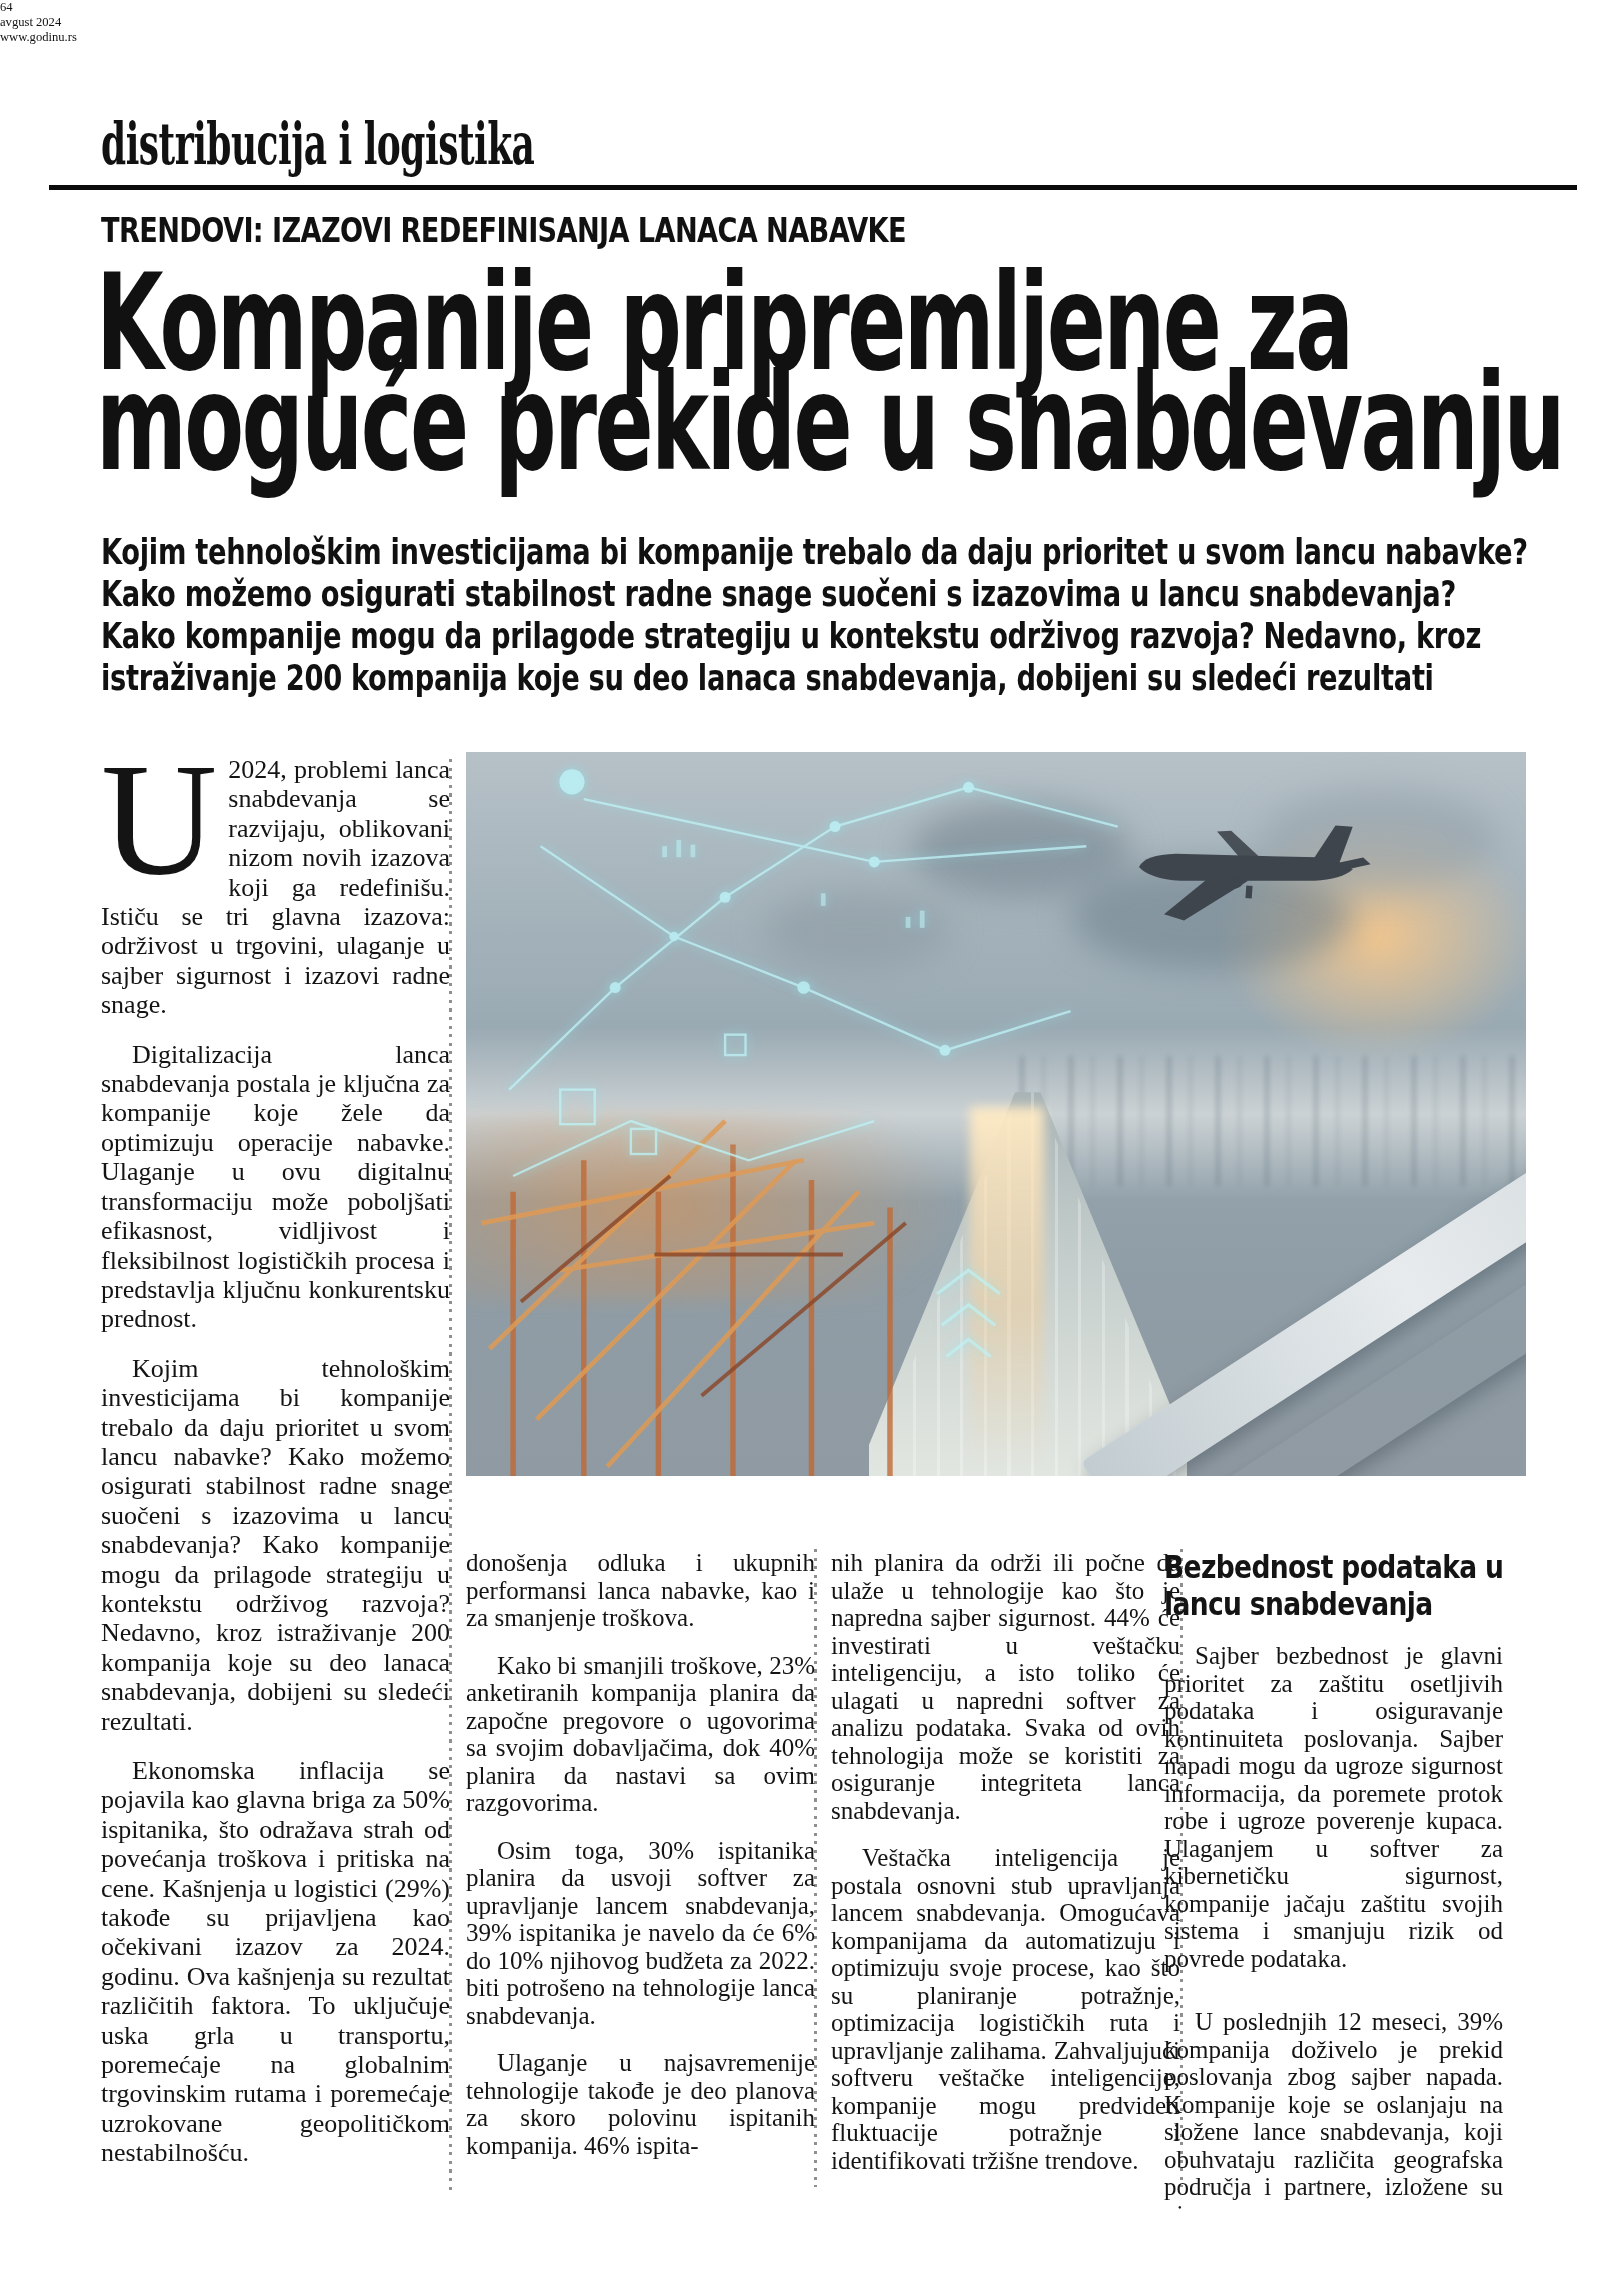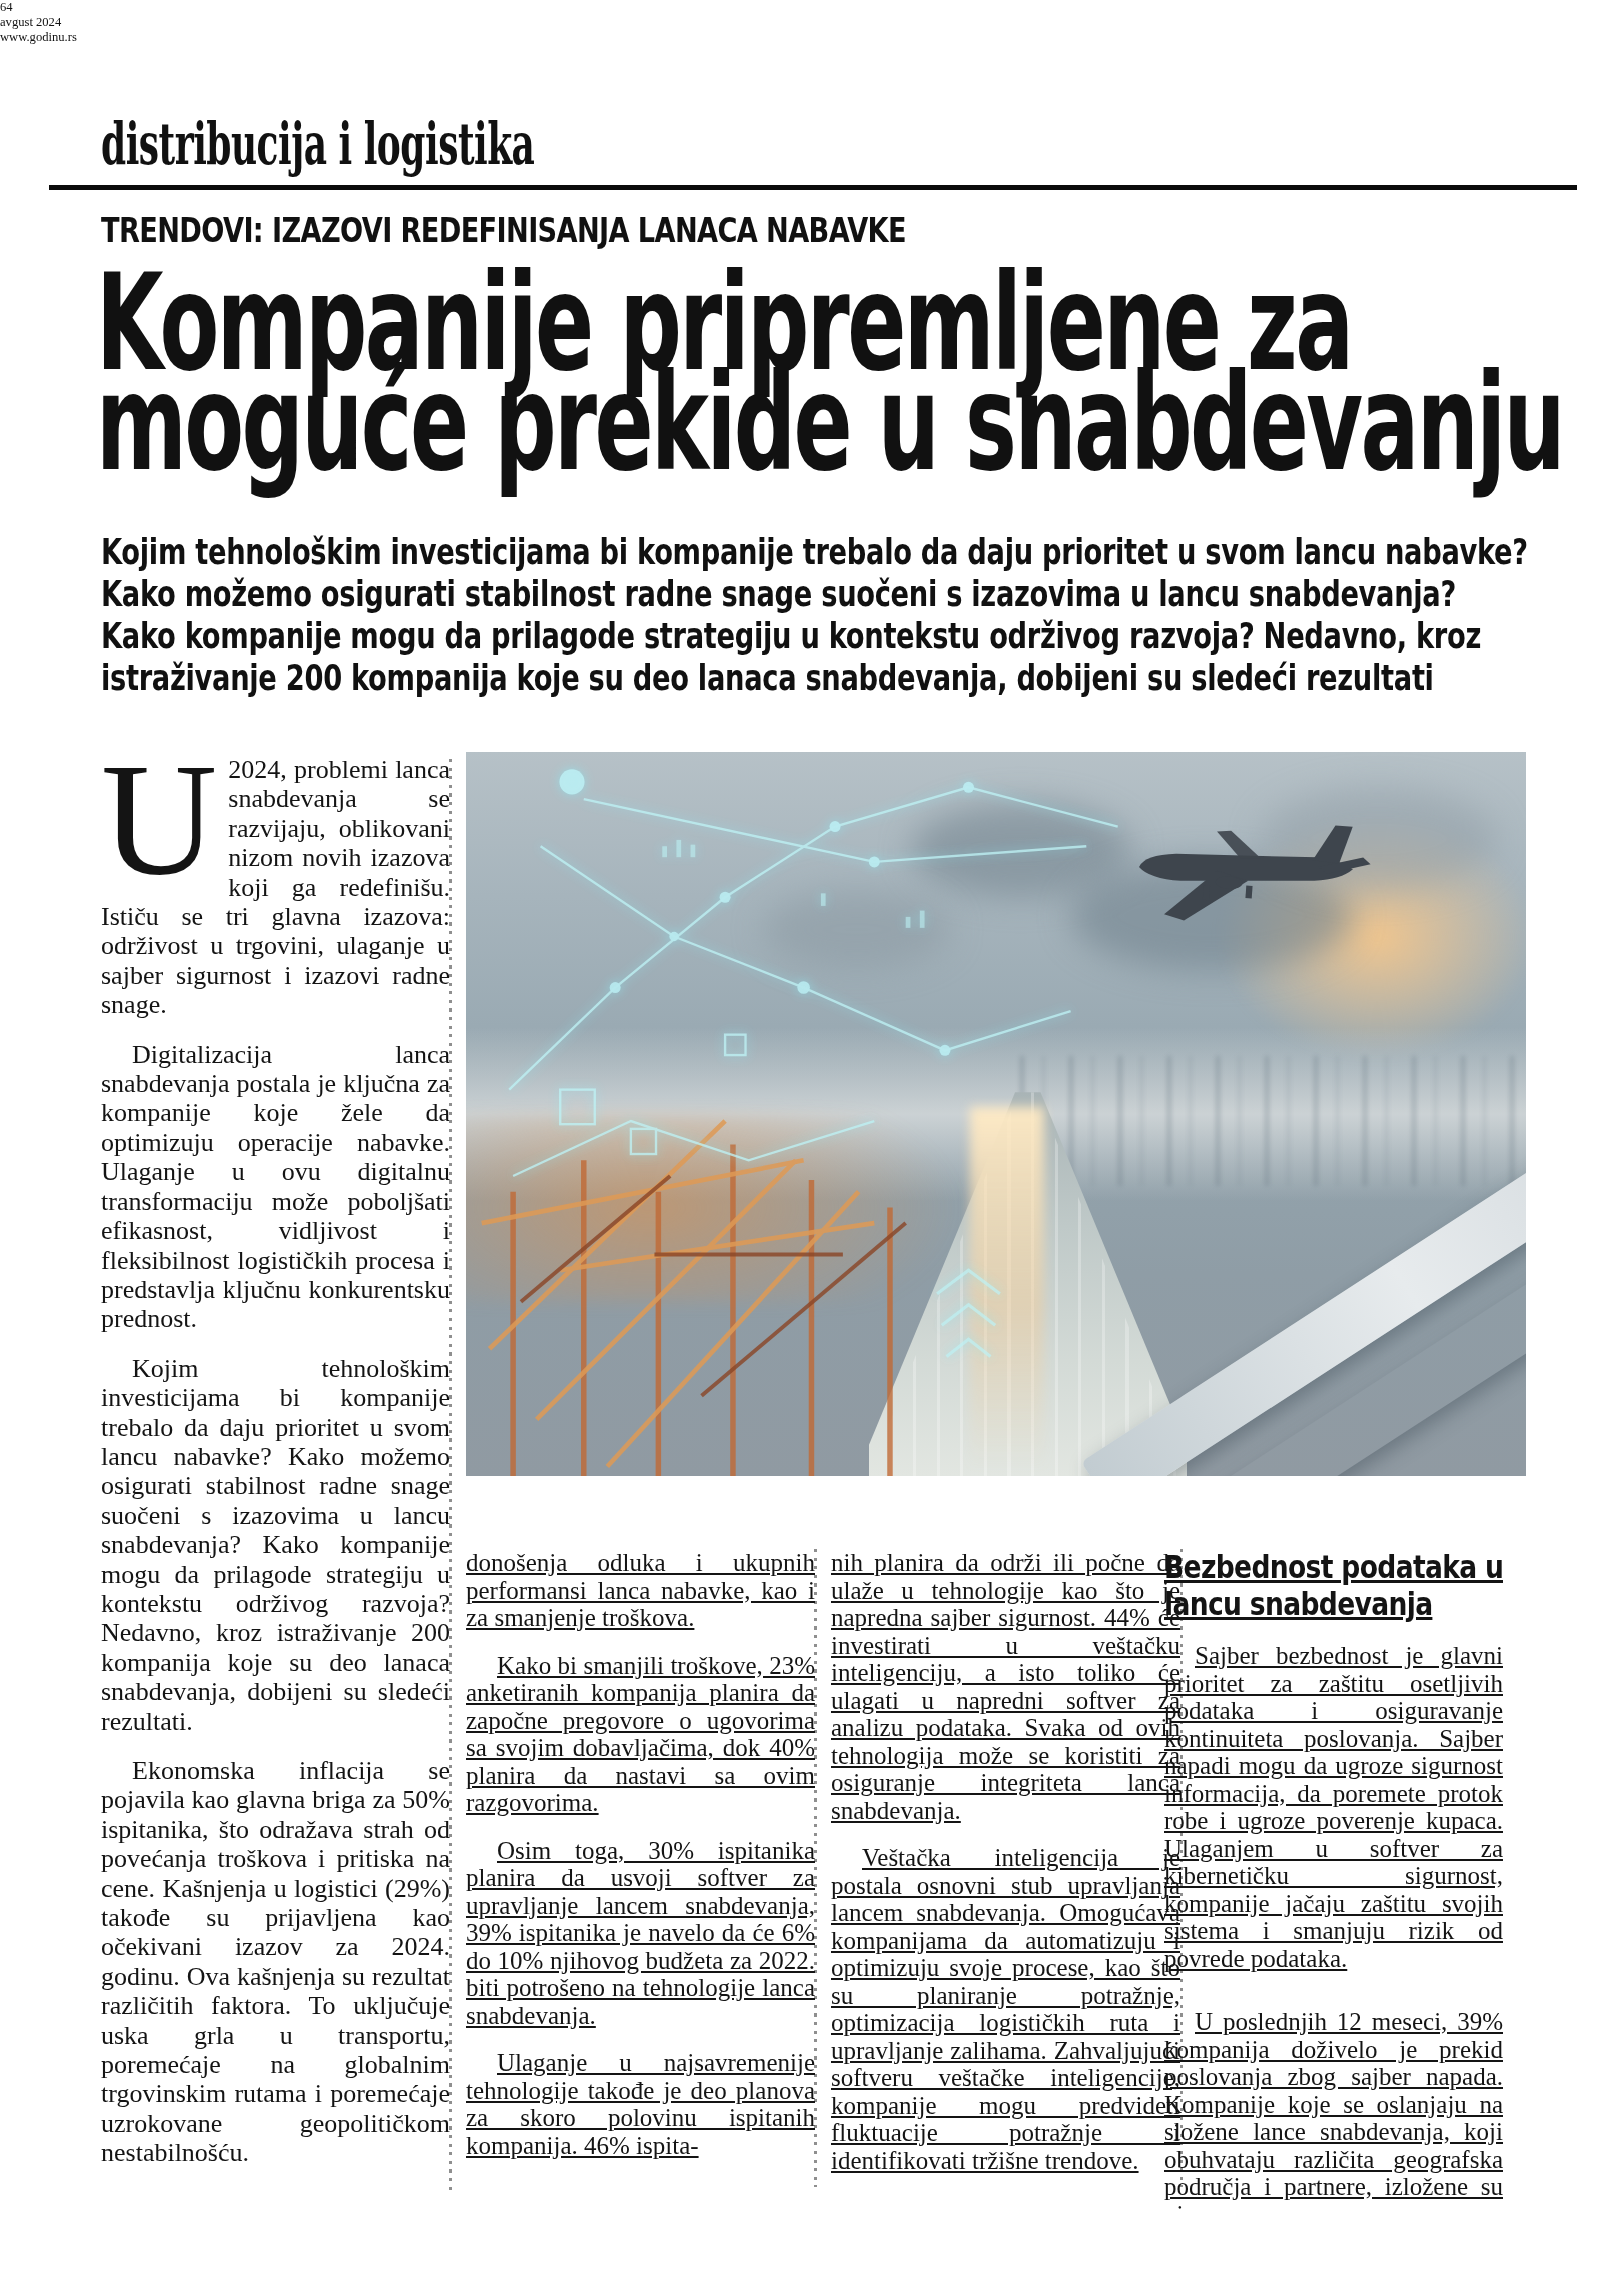--- a/index.html
+++ b/index.html
@@ -20,21 +20,21 @@
   .standfirst{position:absolute;left:101px;top:531px;font-family:"DejaVu Sans", sans-serif;
     font-weight:bold;font-size:35px;line-height:42px;letter-spacing:-0.4px;}
   .standfirst-line{transform:scaleX(.78);transform-origin:0 0;white-space:nowrap;}
 
   
   .col{position:absolute;width:349px;text-align:justify;color:#141414;}
   .col p{margin:0;}
   .col p + p{margin-top:20px;}
   .col p.ind{text-indent:31px;}
   .col1{left:101px;top:755px;height:1445px;font-size:26px;line-height:29.4px;overflow:hidden;}
-  .colb{top:1549px;height:660px;font-size:25px;line-height:27.5px;overflow:hidden;text-decoration:underline;}
+  .colb{top:1549px;height:660px;font-size:25px;line-height:27.5px;overflow:hidden;}
   .col2{left:466px;}
   .col3{left:831px;}
   .col4{left:1164px;width:339px;}
   .col4 p + p{margin-top:36px;}
   .dropcap{float:left;font-family:"Liberation Serif", serif;font-size:161px;line-height:119px;
     padding:4.7px 11px 0 0;}
   .col4-heading{font-family:"DejaVu Sans", sans-serif;font-weight:bold;font-size:32px;
     line-height:37px;width:412px;transform:scaleX(.83);transform-origin:0 0;
     letter-spacing:-0.8px;text-align:left;margin:0 0 19px 0;}
 

